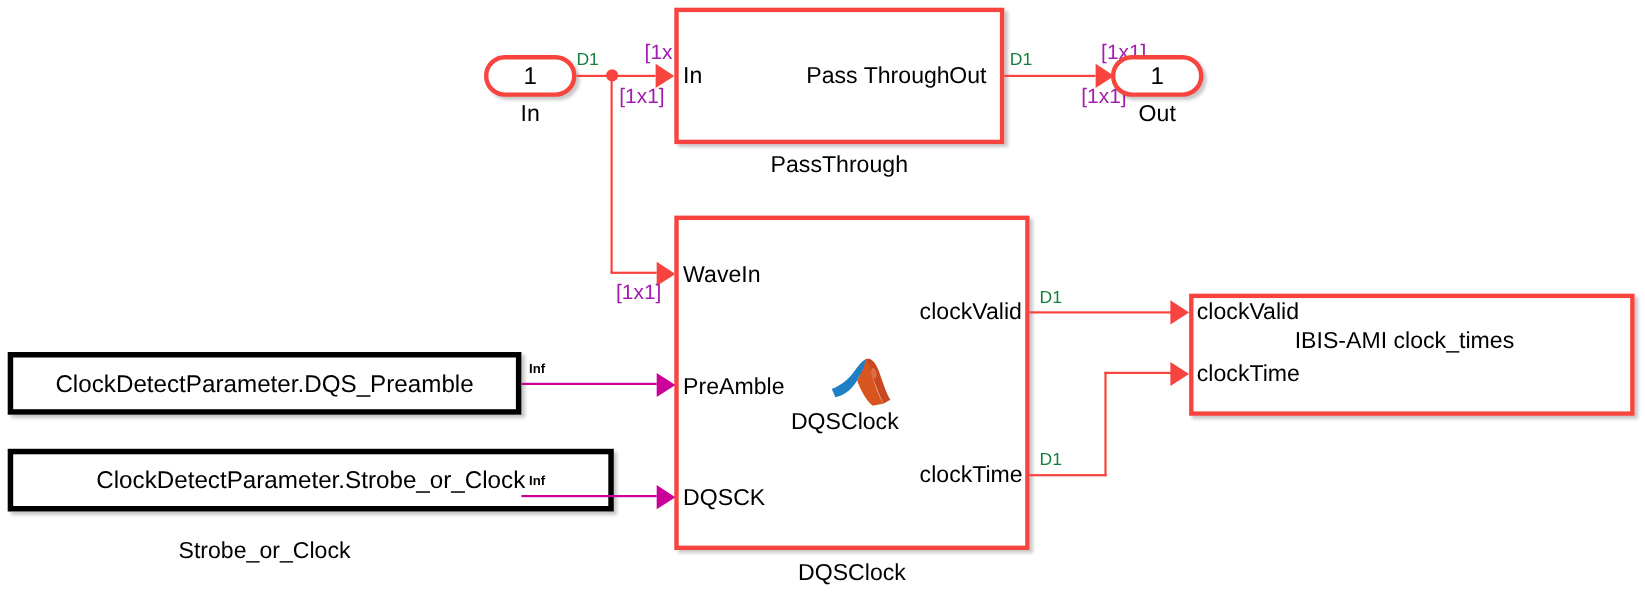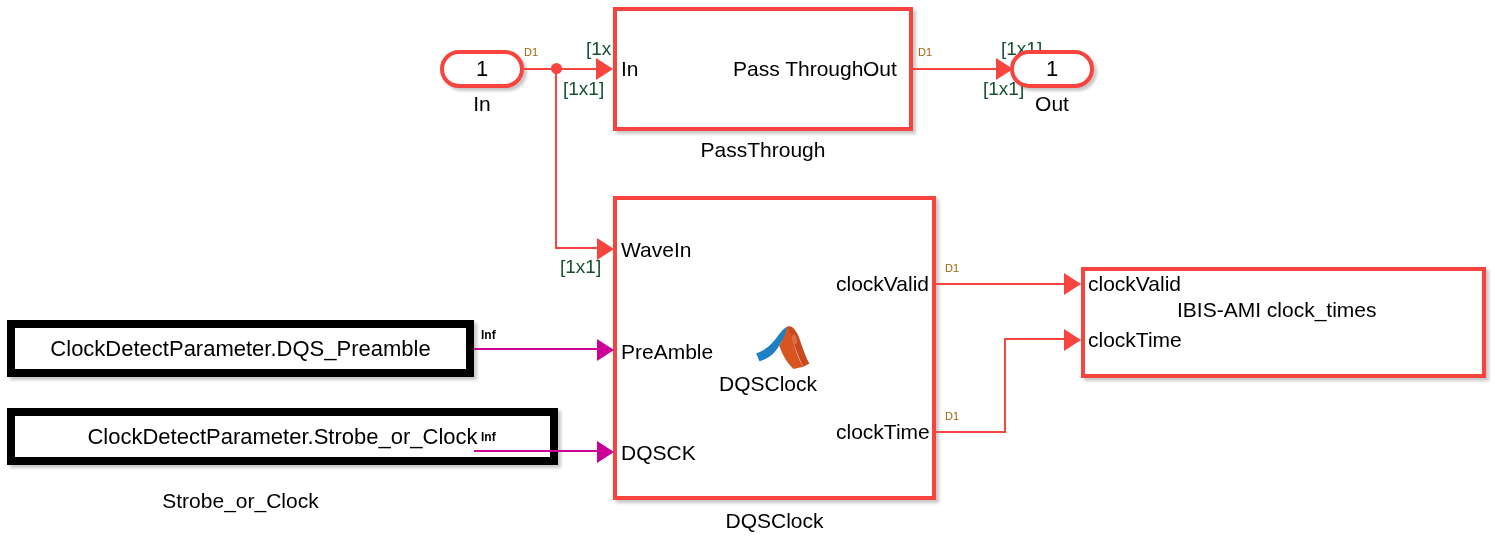--- a/index.html
+++ b/index.html
@@ -18,21 +18,21 @@
 
   
   .blk {
     position: absolute;
     box-sizing: border-box;
     background: #ffffff;
     border: 4px solid #f7443e;
     box-shadow: 3px 3px 3px rgba(0,0,0,0.22);
   }
   .blk.magenta {
-    border: 8px solid #000000;
+    border: 5px solid #000000;
   }
   .port-oval {
     position: absolute;
     box-sizing: border-box;
     background: #ffffff;
     border: 4px solid #f7443e;
     border-radius: 999px;
     box-shadow: 3px 3px 3px rgba(0,0,0,0.22);
     display: flex;
     align-items: center;
@@ -81,27 +81,27 @@
     width: 11px;
     height: 11px;
     border-radius: 50%;
     background: #f7443e;
   }
 
   
   .sig-dim {
     position: absolute;
     font-size: 19px;
-    color: #14532d;
+    color: #a21caf;
     white-space: nowrap;
   }
   .sig-d1 {
     position: absolute;
-    font-size: 11px;
-    color: #a16207;
+    font-size: 16px;
+    color: #15803d;
     white-space: nowrap;
   }
   .sig-inf {
     position: absolute;
     font-size: 12px;
     color: #000;
     white-space: nowrap;
     font-weight: bold;
   }
 

